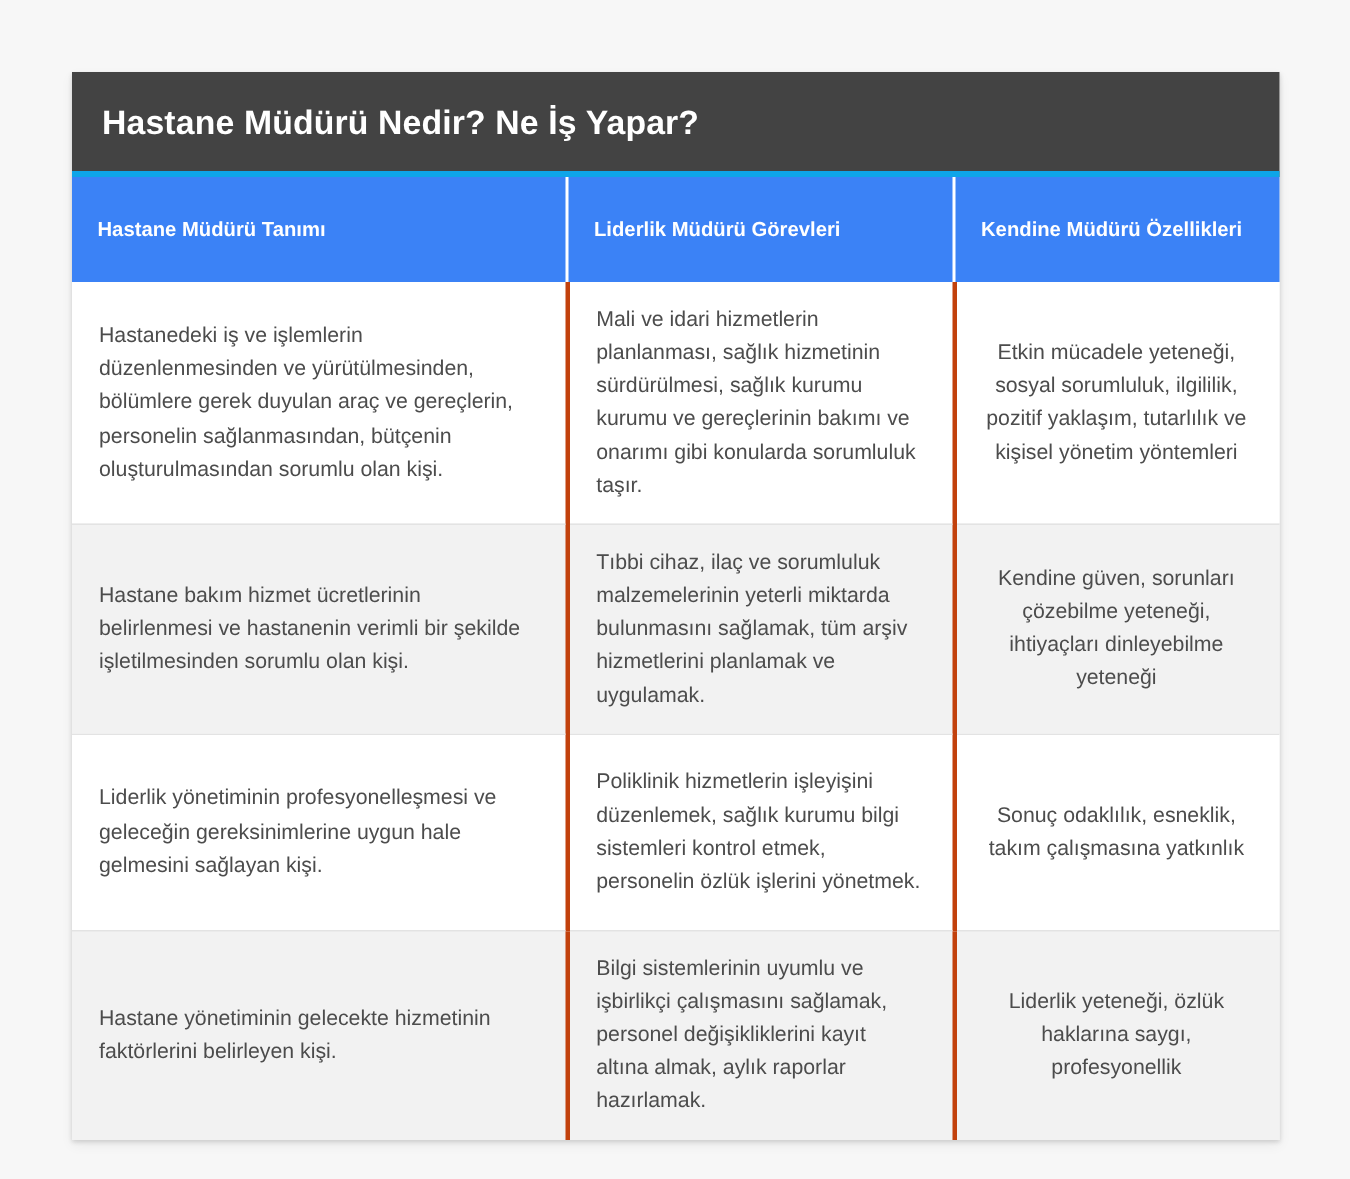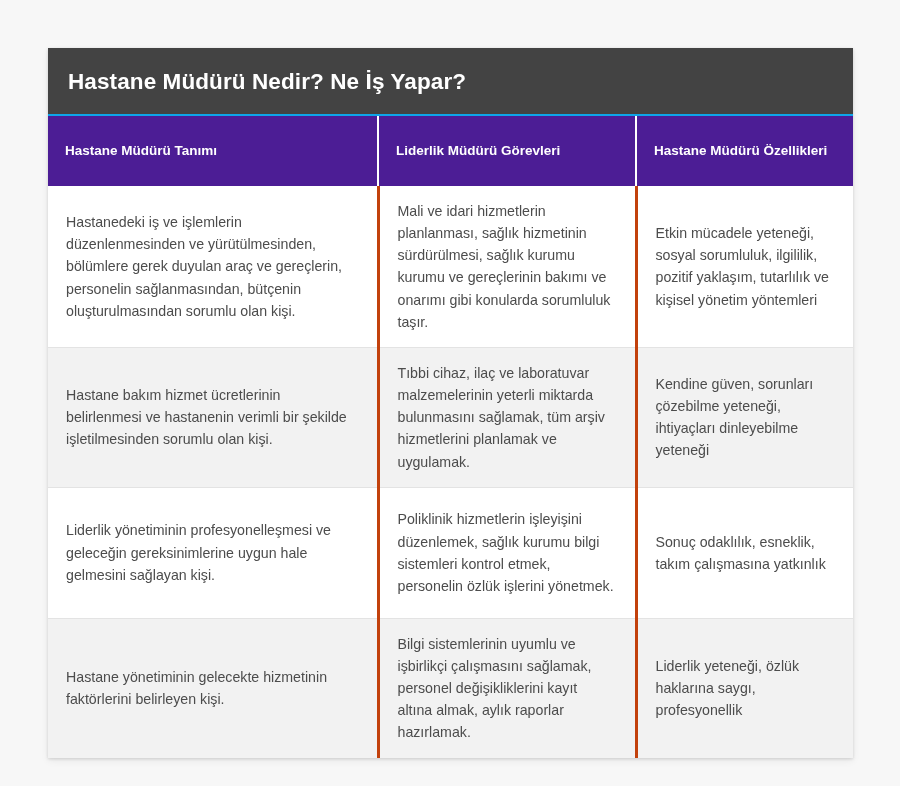--- a/index.html
+++ b/index.html
@@ -32,36 +32,36 @@
 
   
   .card-title {
     background: #434343;
     color: #ffffff;
     font-size: 22.5px;
     font-weight: bold;
     letter-spacing: 0.1px;
     padding: 20px 4px 19px 20px;
     line-height: 1.2;
-    border-bottom: 2px solid #0ea5e9;
+    border-bottom: 4px solid #0ea5e9;
   }
 
   
   table.data-table {
     width: 100%;
     border-collapse: collapse;
     table-layout: fixed;
   }
 
   table.data-table col.c1 { width: 330px; }
   table.data-table col.c2 { width: 258px; }
   table.data-table col.c3 { width: 217px; }
 
   thead th {
-    background: #4c1d95;
+    background: #3b82f6;
     color: #ffffff;
     font-size: 13.5px;
     font-weight: bold;
     text-align: left;
     vertical-align: middle;
     padding: 14px 18px 14px 17px;
     line-height: 1.45;
     height: 70px;
     border-right: 2px solid #ffffff;
   }
@@ -69,21 +69,21 @@
 
   tbody td {
     font-size: 14.2px;
     color: #4c4c4c;
     line-height: 1.56;
     vertical-align: middle;
     padding: 14px 20px 14px 18px;
     border-right: 3px solid #c2410c;
     border-bottom: 1px solid #e3e3e3;
   }
-  tbody td:last-child { border-right: none; }
+  tbody td:last-child { border-right: none; text-align: center; }
   tbody tr:last-child td { border-bottom: none; }
 
   tbody tr.row-odd td  { background: #ffffff; }
   tbody tr.row-even td { background: #f2f2f2; }
 
   
   tbody tr.r1 td { height: 136px; }
   tbody tr.r2 td { height: 131px; }
   tbody tr.r3 td { height: 131px; }
   tbody tr.r4 td { height: 131px; }
@@ -109,32 +109,32 @@
     <table class="data-table">
       <colgroup>
         <col class="c1">
         <col class="c2">
         <col class="c3">
       </colgroup>
       <thead>
         <tr>
           <th>Hastane Müdürü Tanımı</th>
           <th>Liderlik Müdürü Görevleri</th>
-          <th>Hastane Müdürü Özellikleri</th>
+          <th>Kendine Müdürü Özellikleri</th>
         </tr>
       </thead>
       <tbody>
         <tr class="row-odd r1">
           <td>Hastanedeki iş ve işlemlerin düzenlenmesinden ve yürütülmesinden, bölümlere gerek duyulan araç ve gereçlerin, personelin sağlanmasından, bütçenin oluşturulmasından sorumlu olan kişi.</td>
           <td>Mali ve idari hizmetlerin planlanması, sağlık hizmetinin sürdürülmesi, sağlık kurumu kurumu ve gereçlerinin bakımı ve onarımı gibi konularda sorumluluk taşır.</td>
           <td>Etkin mücadele yeteneği, sosyal sorumluluk, ilgililik, pozitif yaklaşım, tutarlılık ve kişisel yönetim yöntemleri</td>
         </tr>
         <tr class="row-even r2">
           <td>Hastane bakım hizmet ücretlerinin belirlenmesi ve hastanenin verimli bir şekilde işletilmesinden sorumlu olan kişi.</td>
-          <td>Tıbbi cihaz, ilaç ve laboratuvar malzemelerinin yeterli miktarda bulunmasını sağlamak, tüm arşiv hizmetlerini planlamak ve uygulamak.</td>
+          <td>Tıbbi cihaz, ilaç ve sorumluluk malzemelerinin yeterli miktarda bulunmasını sağlamak, tüm arşiv hizmetlerini planlamak ve uygulamak.</td>
           <td>Kendine güven, sorunları çözebilme yeteneği, ihtiyaçları dinleyebilme yeteneği</td>
         </tr>
         <tr class="row-odd r3">
           <td>Liderlik yönetiminin profesyonelleşmesi ve geleceğin gereksinimlerine uygun hale gelmesini sağlayan kişi.</td>
           <td>Poliklinik hizmetlerin işleyişini düzenlemek, sağlık kurumu bilgi sistemleri kontrol etmek, personelin özlük işlerini yönetmek.</td>
           <td>Sonuç odaklılık, esneklik, takım çalışmasına yatkınlık</td>
         </tr>
         <tr class="row-even r4">
           <td>Hastane yönetiminin gelecekte hizmetinin faktörlerini belirleyen kişi.</td>
           <td>Bilgi sistemlerinin uyumlu ve işbirlikçi çalışmasını sağlamak, personel değişikliklerini kayıt altına almak, aylık raporlar hazırlamak.</td>

